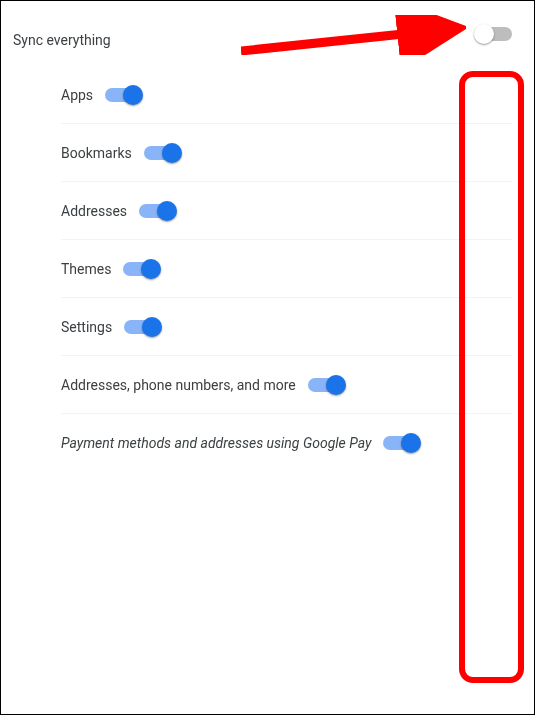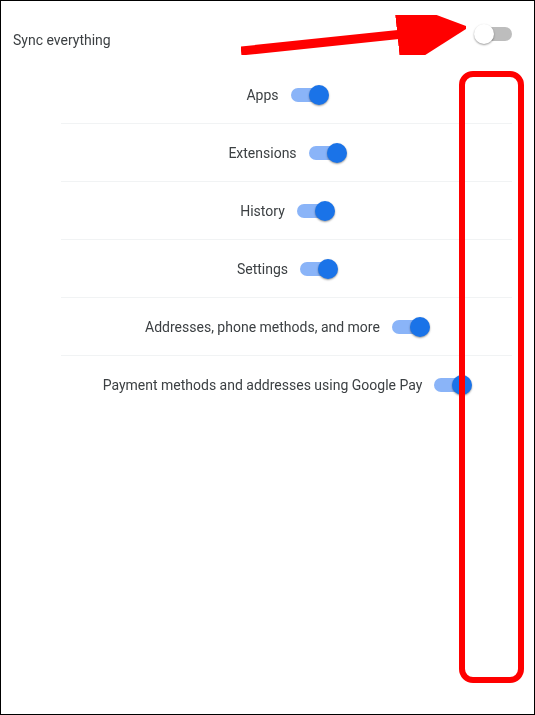--- a/index.html
+++ b/index.html
@@ -17,25 +17,25 @@
       display: flex;
       align-items: center;
       justify-content: space-between;
       padding: 18px 22px 18px 12px;
     }
     .master-label { color: #3c4043; margin-top: 13px; }
     .sub-list { padding: 0 22px 0 60px; }
     .sub-row {
       display: flex;
       align-items: center;
-      justify-content: center;
+      justify-content: flex-start;
       height: 58px;
       border-bottom: 1px solid #f1f3f4;
     }
-    .sub-row:last-child { border-bottom: none; }
+    .sub-row:last-child { border-bottom: none; font-style: italic; }
     .sub-label { color: #3c4043; padding-right: 12px; }
     
     .toggle { position: relative; width: 36px; height: 20px; flex: 0 0 36px; cursor: pointer; }
     .toggle .track { position: absolute; top: 3px; left: 0; width: 36px; height: 14px; border-radius: 7px; }
     .toggle .thumb { position: absolute; top: 0; width: 20px; height: 20px; border-radius: 50%; box-shadow: 0 1px 2px rgba(0,0,0,0.4); }
     .toggle.off .track { background: #bdbdbd; }
     .toggle.off .thumb { left: -2px; background: #fff; }
     .toggle.on .track { background: #8ab4f8; }
     .toggle.on .thumb { right: -2px; background: #1a73e8; }
     
@@ -64,42 +64,49 @@
 
 <div class="sub-list">
   <div class="sub-row">
     <span class="sub-label">Apps</span>
     <div class="toggle on">
         <div class="track"></div>
         <div class="thumb"></div>
       </div>
   </div>
   <div class="sub-row">
-    <span class="sub-label">Extensions</span>
+    <span class="sub-label">Bookmarks</span>
     <div class="toggle on">
         <div class="track"></div>
         <div class="thumb"></div>
       </div>
   </div>
   <div class="sub-row">
-    <span class="sub-label">History</span>
+    <span class="sub-label">Addresses</span>
+    <div class="toggle on">
+        <div class="track"></div>
+        <div class="thumb"></div>
+      </div>
+  </div>
+  <div class="sub-row">
+    <span class="sub-label">Themes</span>
     <div class="toggle on">
         <div class="track"></div>
         <div class="thumb"></div>
       </div>
   </div>
   <div class="sub-row">
     <span class="sub-label">Settings</span>
     <div class="toggle on">
         <div class="track"></div>
         <div class="thumb"></div>
       </div>
   </div>
   <div class="sub-row">
-    <span class="sub-label">Addresses, phone methods, and more</span>
+    <span class="sub-label">Addresses, phone numbers, and more</span>
     <div class="toggle on">
         <div class="track"></div>
         <div class="thumb"></div>
       </div>
   </div>
   <div class="sub-row">
     <span class="sub-label">Payment methods and addresses using Google Pay</span>
     <div class="toggle on">
         <div class="track"></div>
         <div class="thumb"></div>

